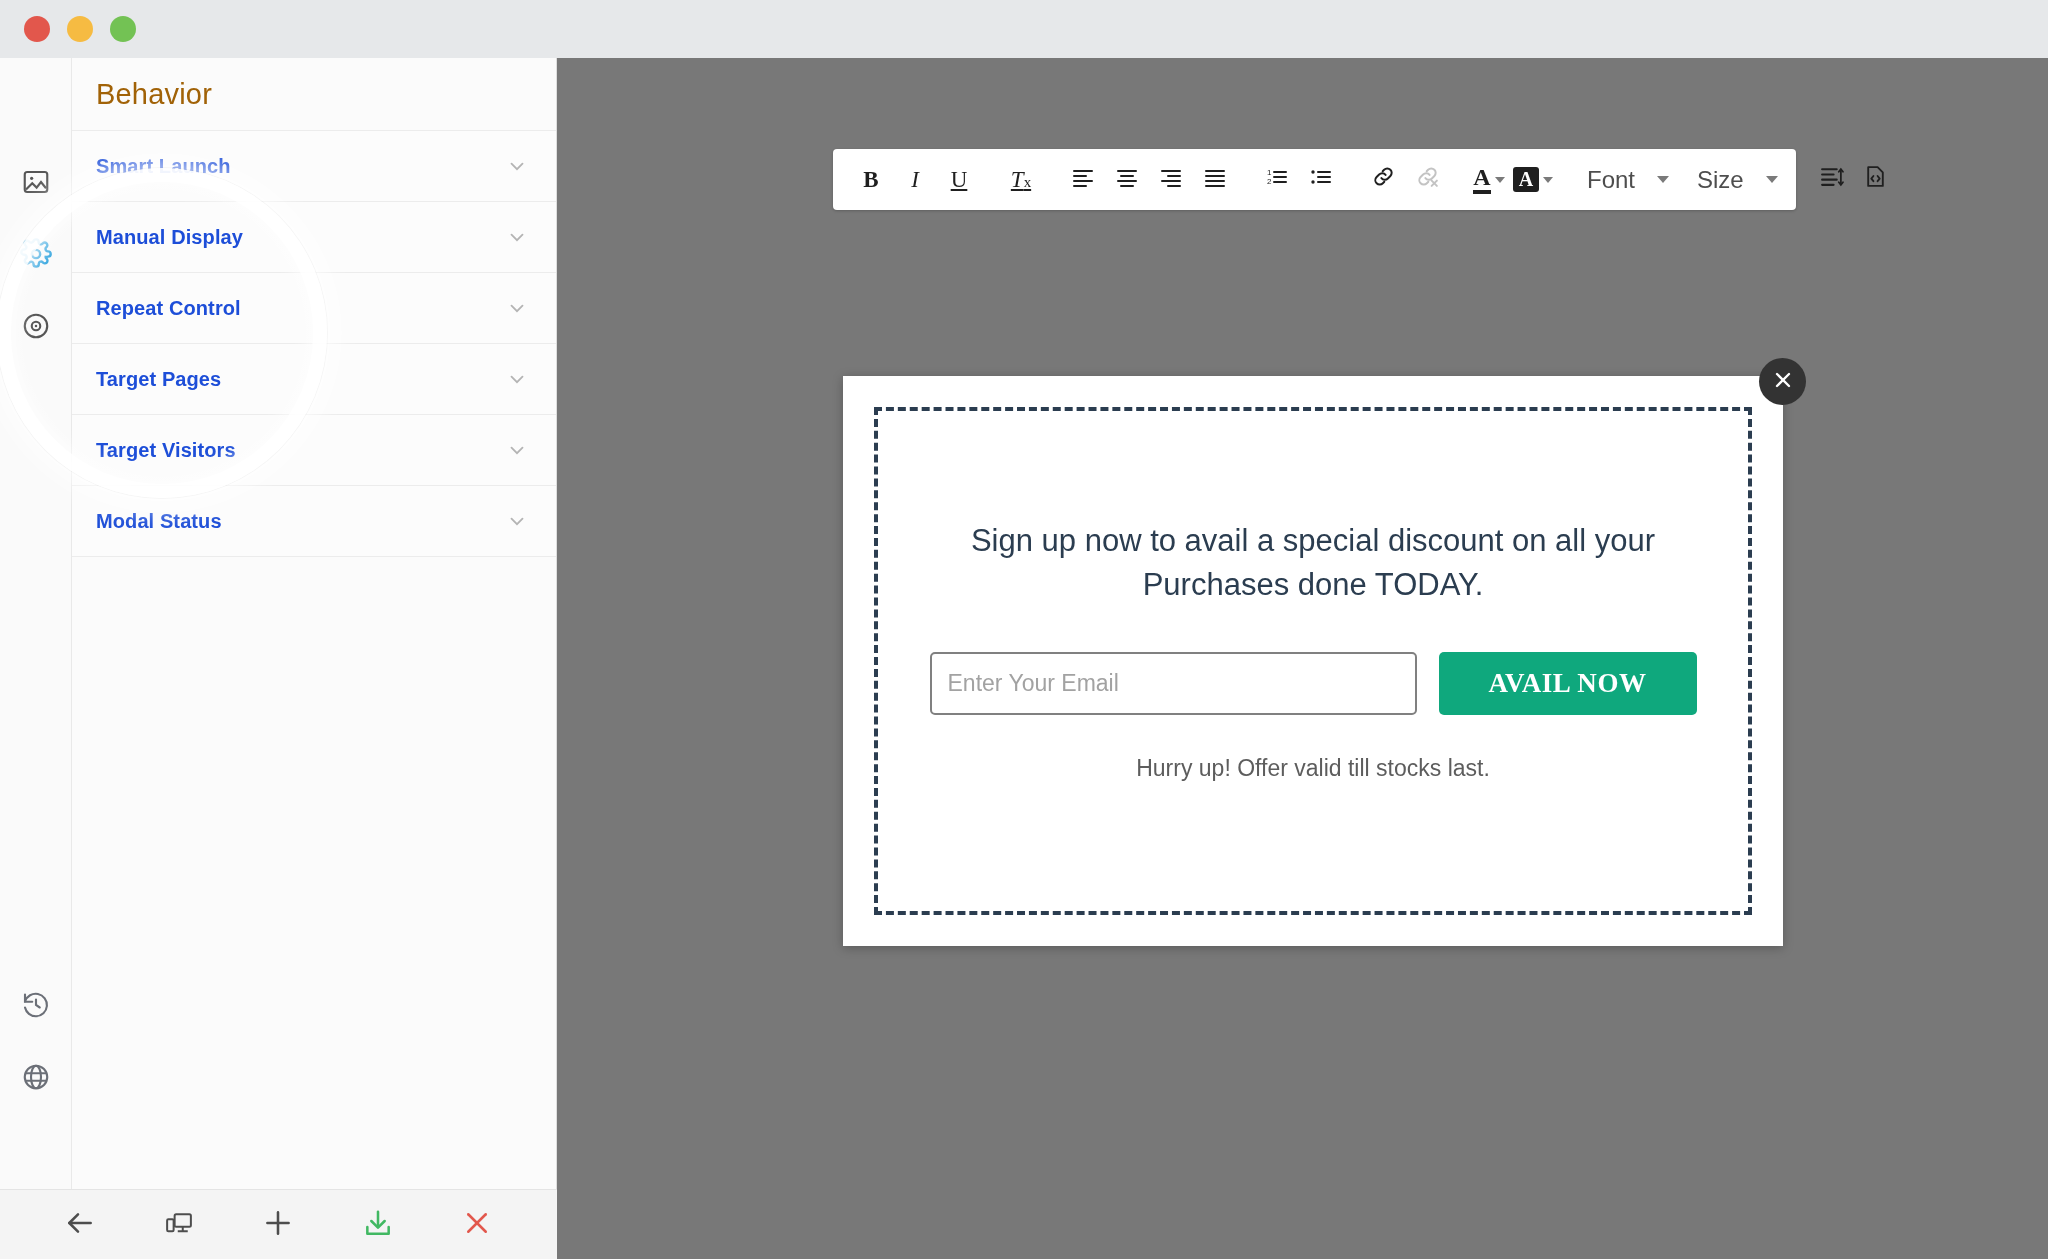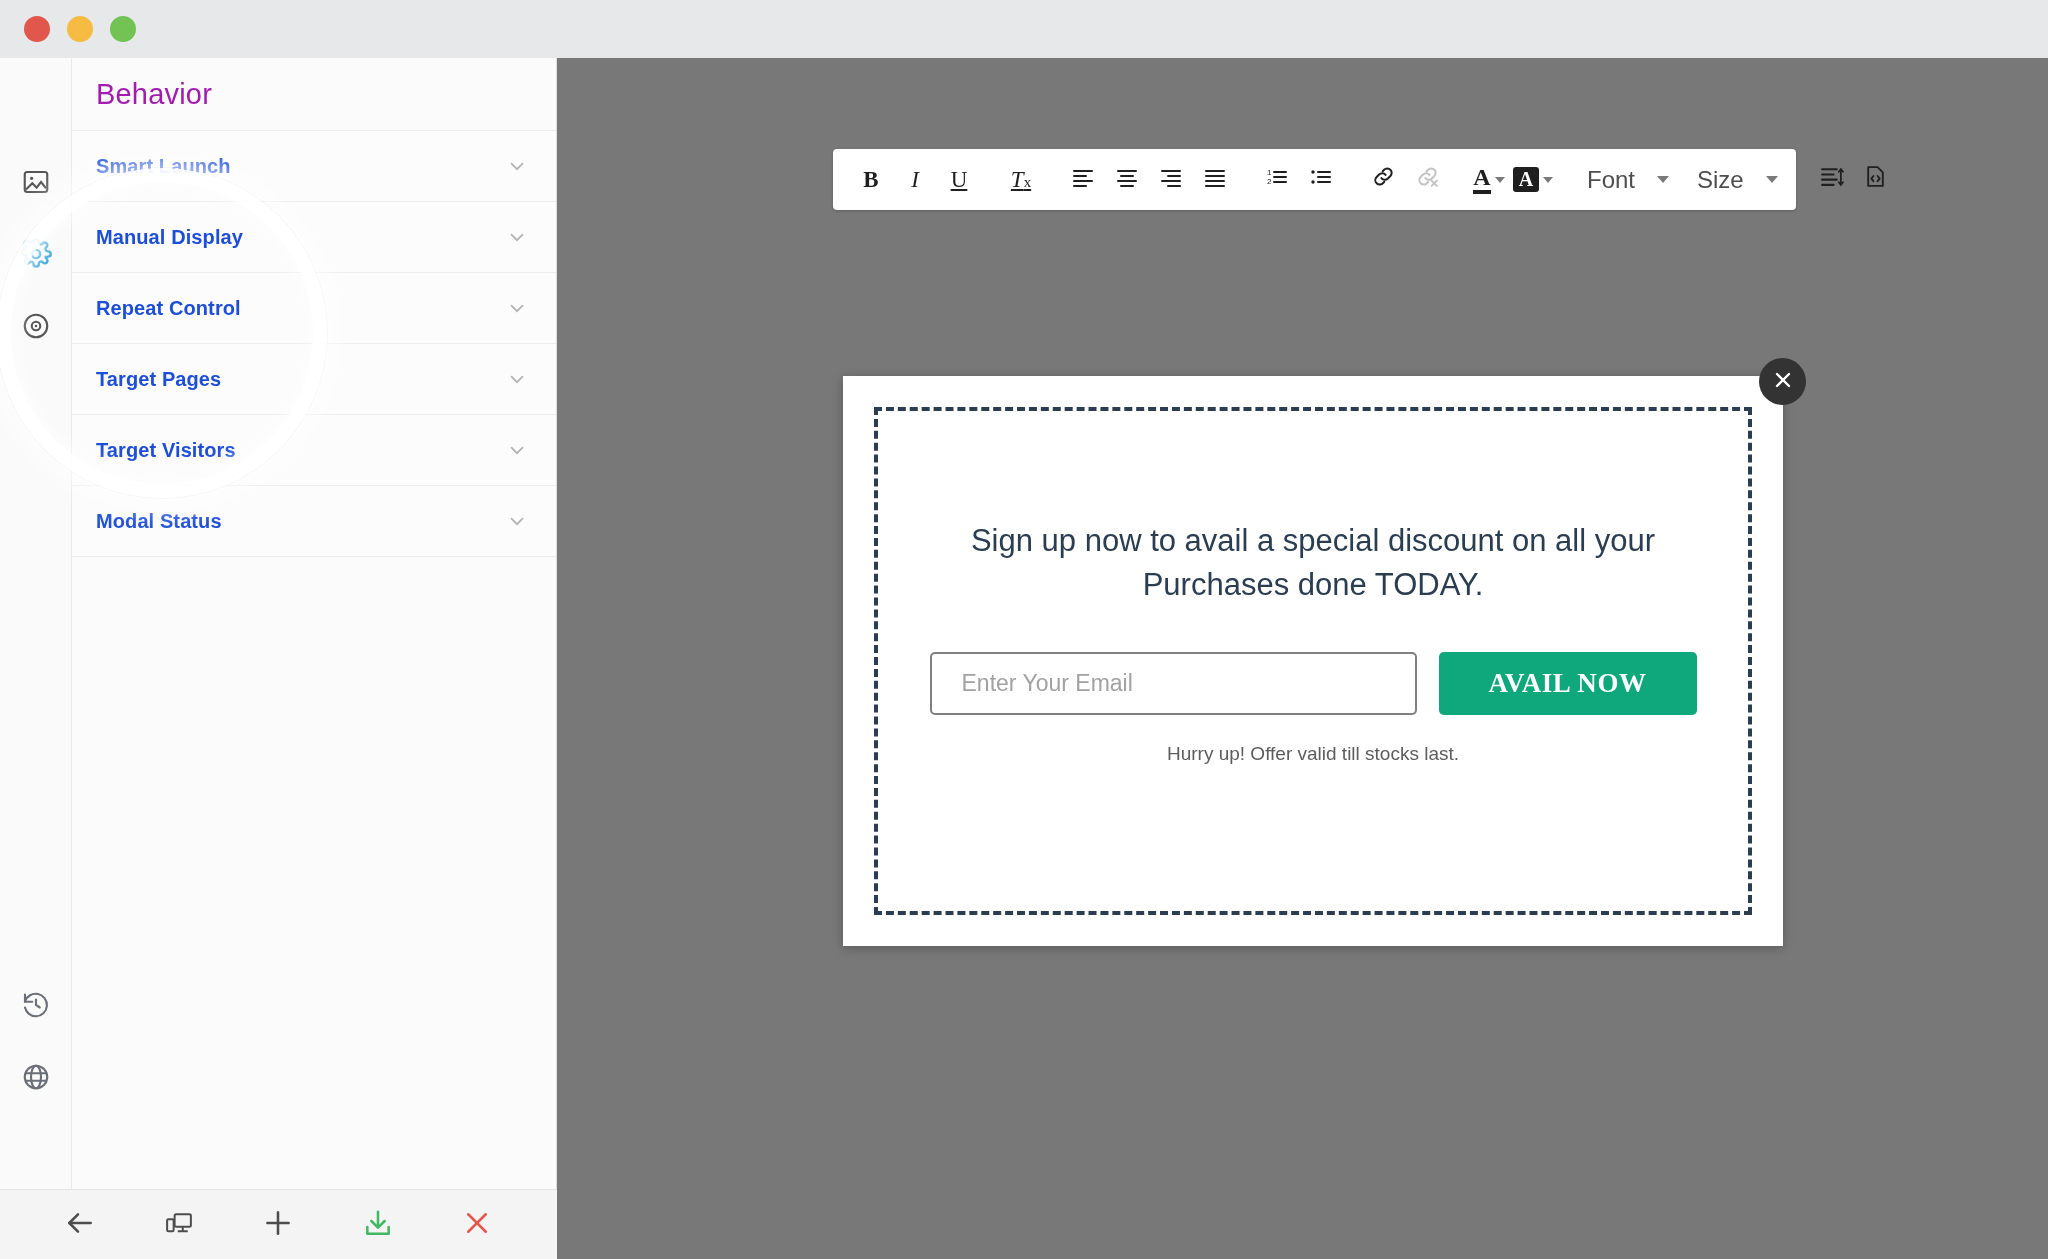--- a/index.html
+++ b/index.html
@@ -69,21 +69,21 @@
     background: #fbfbfb;
     border-right: 1px solid #dedede;
   }
   .panel-title {
     height: 72px;
     display: flex;
     align-items: center;
     padding-left: 24px;
     font-size: 29px;
     font-weight: 400;
-    color: #a21caf;
+    color: #a16207;
     letter-spacing: .2px;
   }
   .acc-list { border-top: 1px solid #ececec; }
   .acc-row {
     height: 71px;
     display: flex;
     align-items: center;
     justify-content: space-between;
     padding: 0 28px 0 24px;
     border-bottom: 1px solid #ececec;
@@ -244,43 +244,43 @@
     display: flex;
     align-items: center;
     gap: 22px;
   }
   .m-input {
     width: 487px;
     height: 63px;
     border: 2px solid #808080;
     border-radius: 5px;
     background: #fff;
-    padding: 0 30px;
+    padding: 0 16px;
     font-size: 23px;
     color: #3a3a3a;
     font-family: "Liberation Sans", sans-serif;
     outline: none;
   }
   .m-input::placeholder { color: #a2a2a2; }
   .m-cta {
     width: 258px;
     height: 63px;
     background: #0fa87d;
     border: none;
     border-radius: 5px;
     color: #ffffff;
     font-family: "Liberation Serif", serif;
     font-size: 27px;
     font-weight: 700;
     letter-spacing: .6px;
     cursor: pointer;
   }
   .m-note {
-    margin-top: 28px;
-    font-size: 19px;
+    margin-top: 40px;
+    font-size: 23px;
     color: #5d5d5d;
     text-align: left;
   }
   .modal-close {
     position: absolute;
     top: 358px; left: 1759px;
     width: 47px; height: 47px;
     border-radius: 50%;
     background: #333333;
     display: flex;

